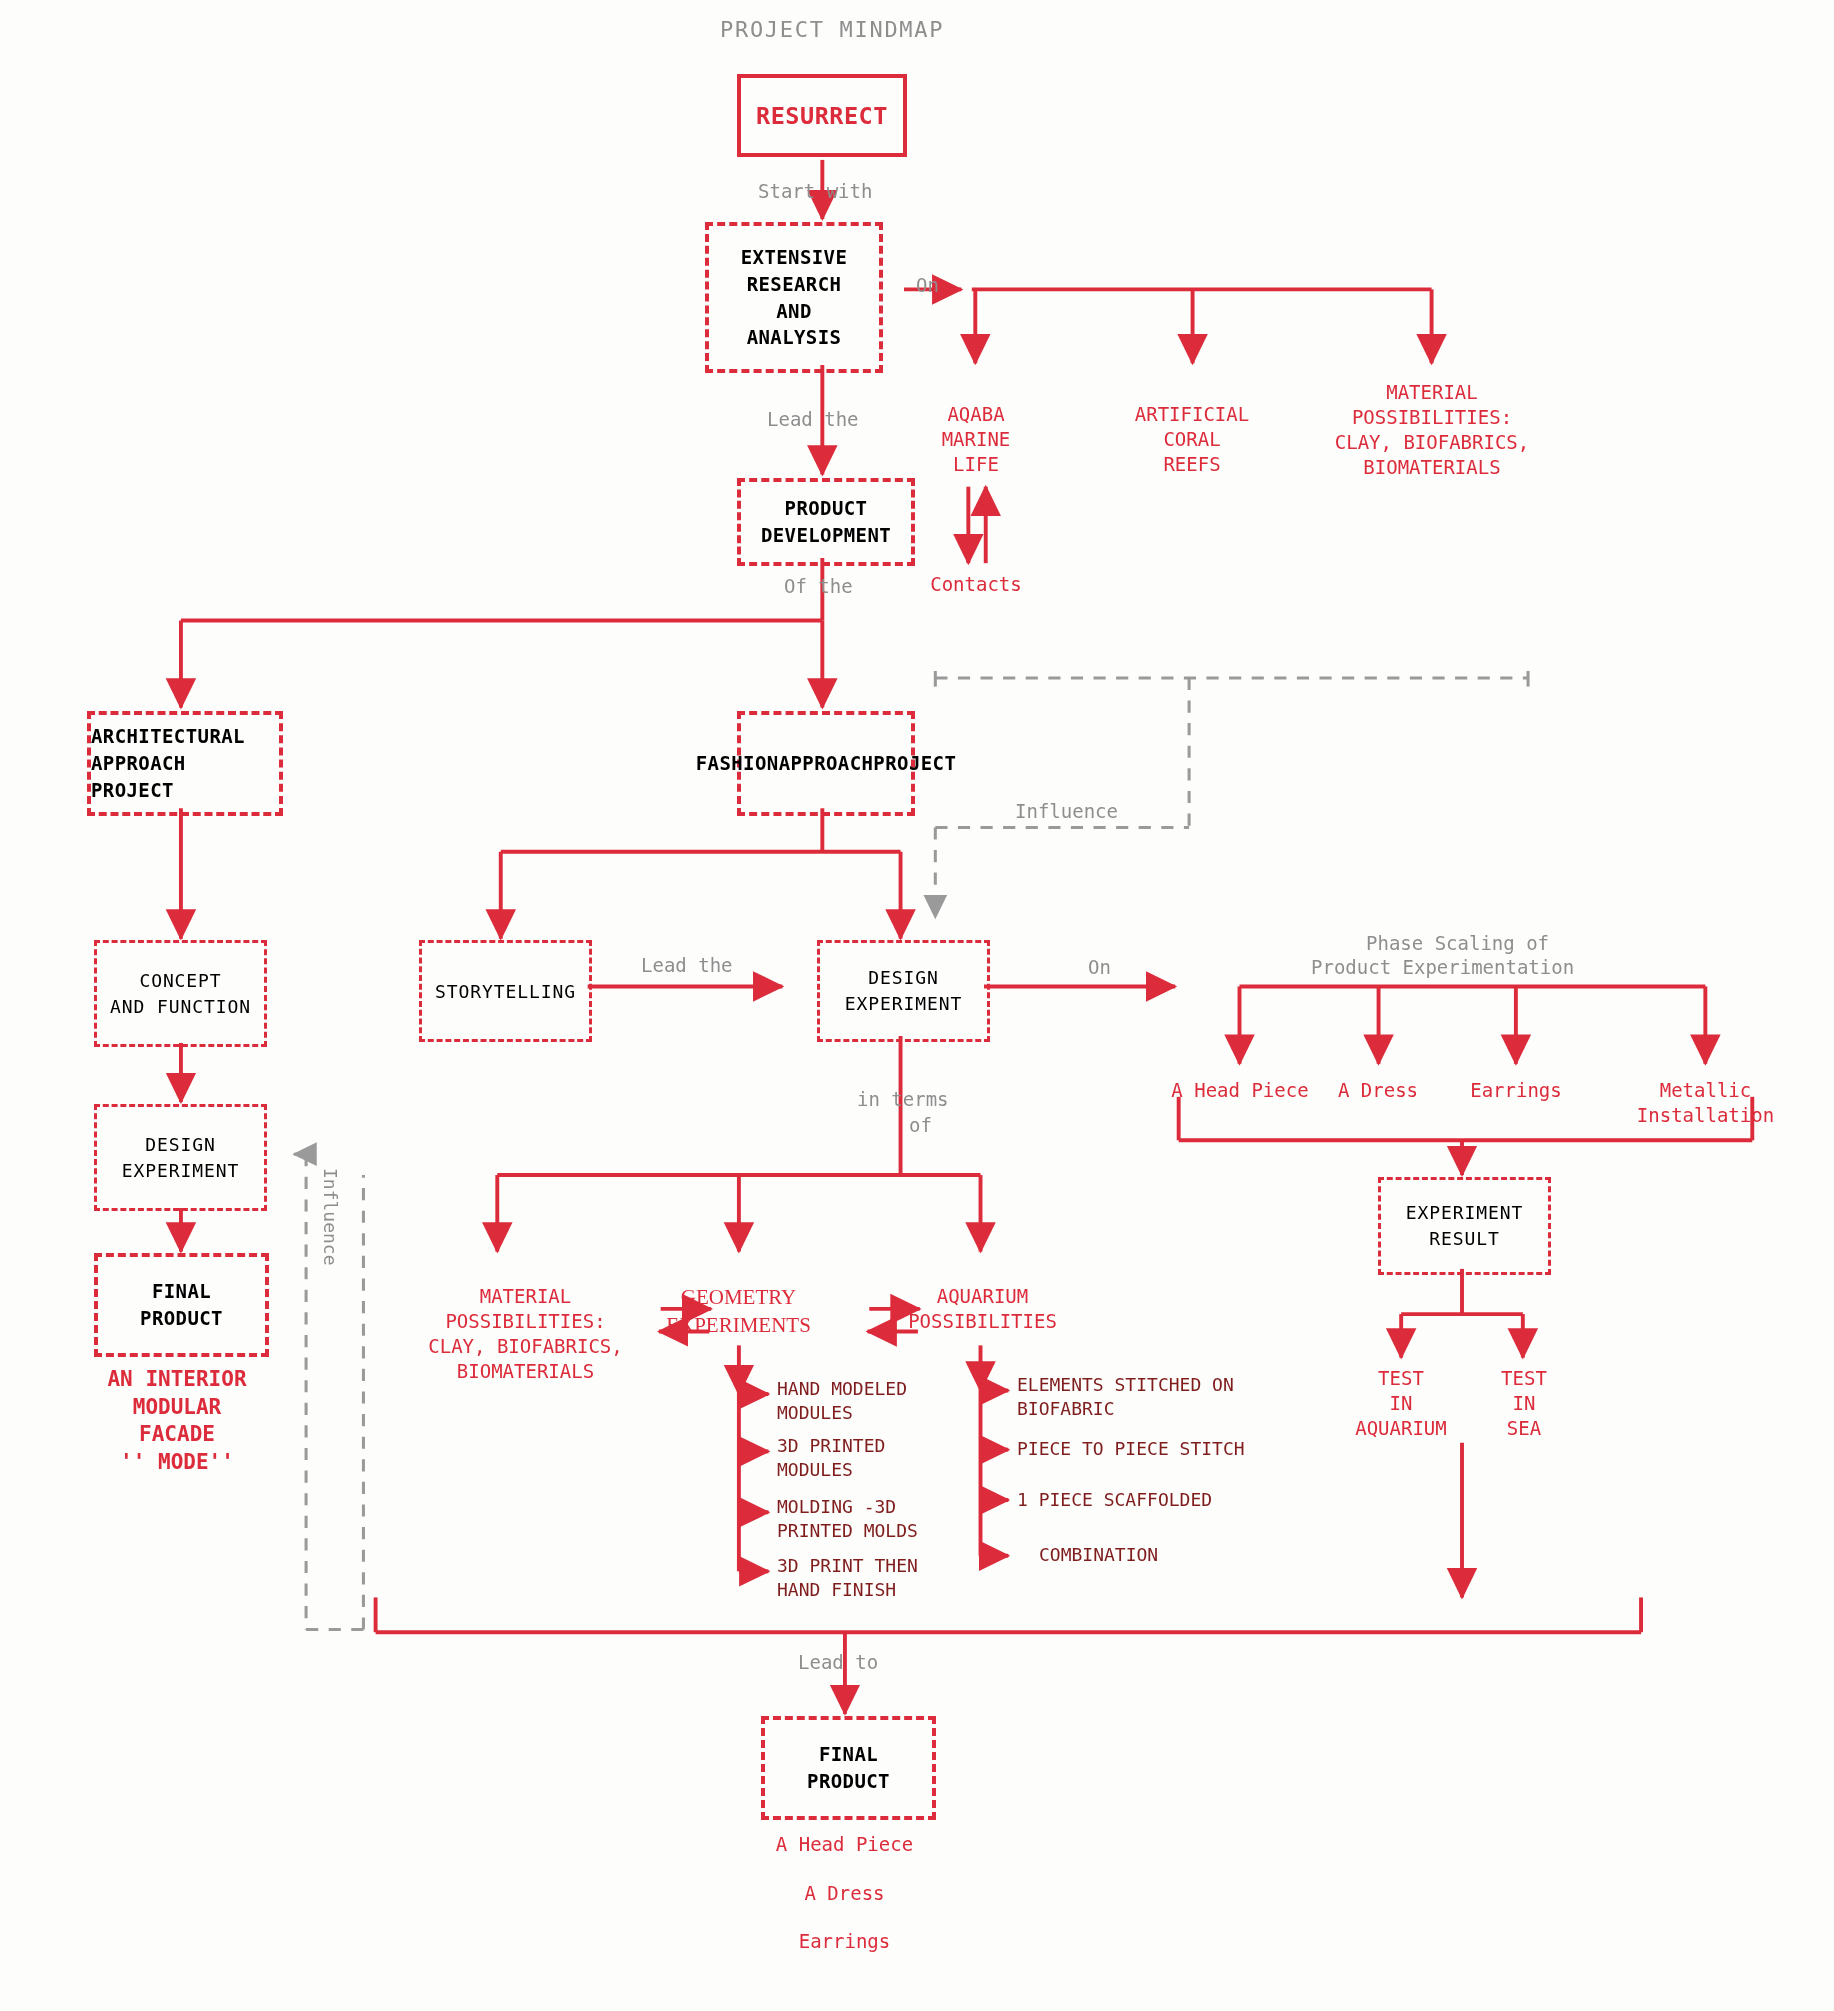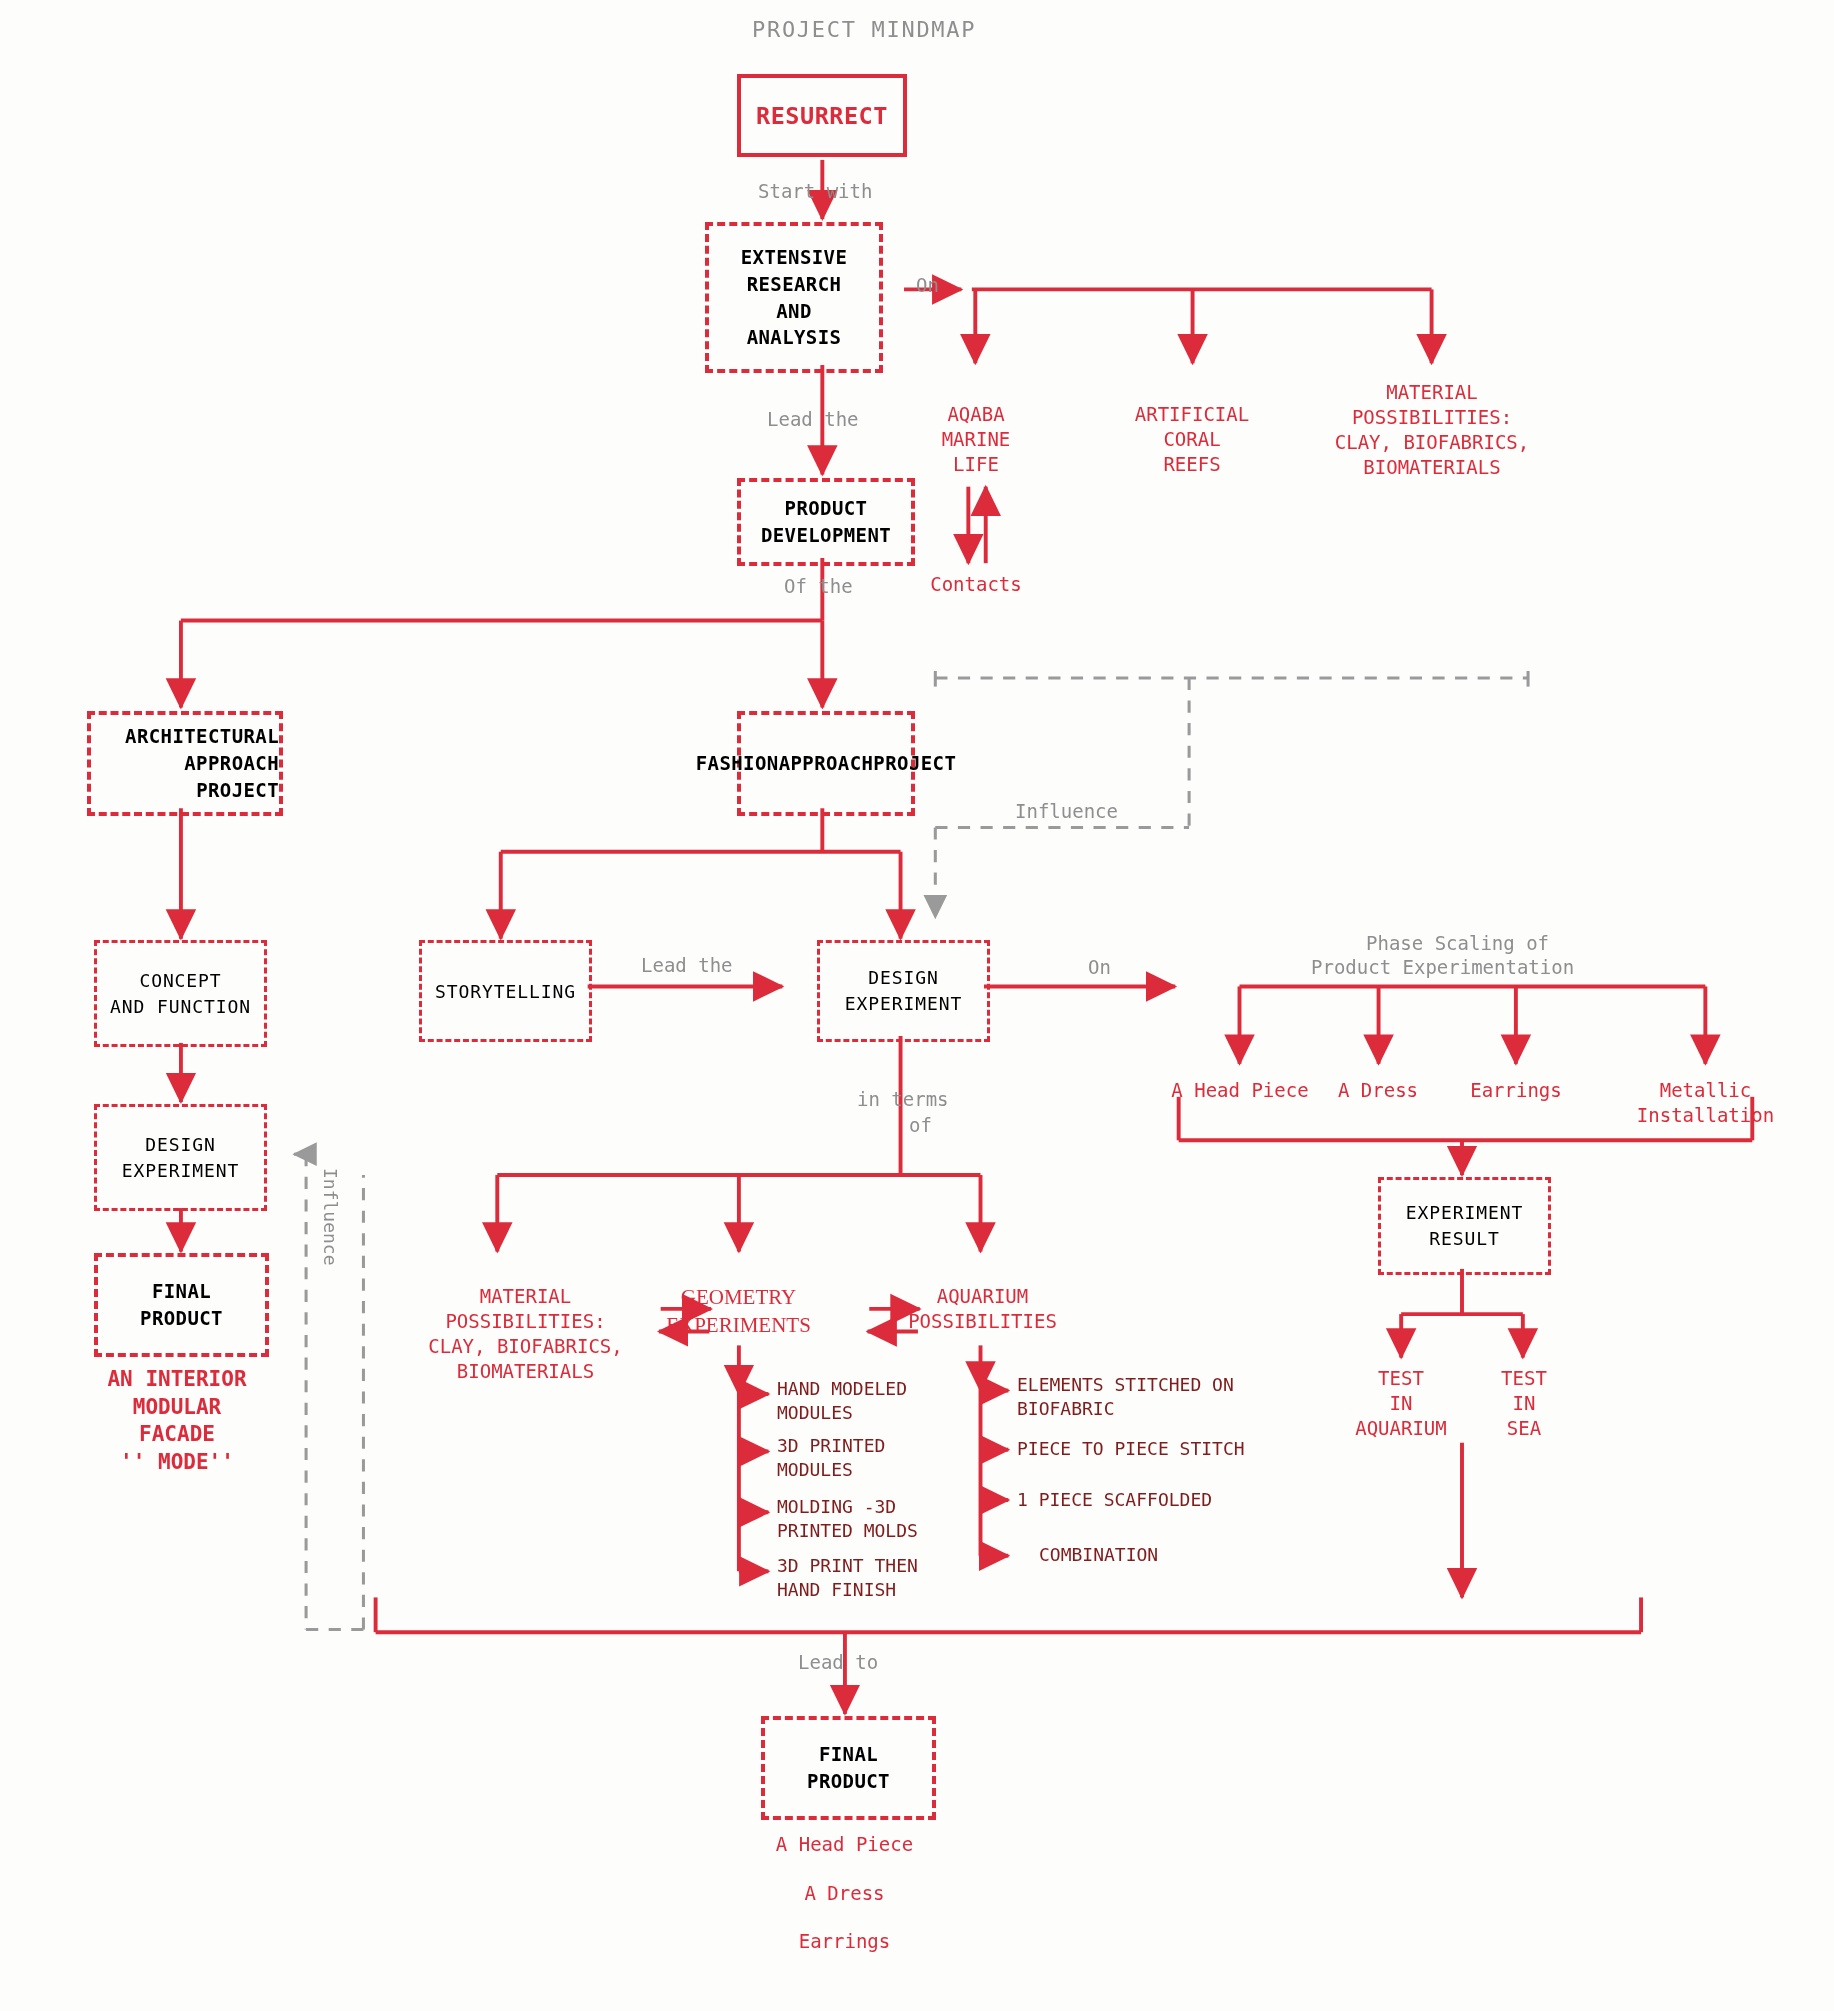--- a/index.html
+++ b/index.html
@@ -6,21 +6,21 @@
   body{font-family:"DejaVu Sans Mono","Liberation Mono",monospace;}
   #stage{position:relative;width:1835px;height:2012px;background:#fdfdfc;overflow:hidden;}
   svg#wires{position:absolute;left:0;top:0;width:1835px;height:2012px;pointer-events:none;}
 
   .node{position:absolute;box-sizing:border-box;display:flex;align-items:center;justify-content:center;text-align:center;color:#DC2B3A;}
   .solid-box{border:4.3px solid #DC2B3A;font-weight:bold;letter-spacing:0.5px;text-align:center;}
   .dash-box{border:4.3px dashed #DC2B3A;font-weight:bold;letter-spacing:0.4px;}
   .dash-box-thin{border:3.5px dashed #DC2B3A;font-weight:normal;letter-spacing:0.9px;}
   .plain{color:#DC2B3A;text-align:center;line-height:1.32;}
   .lbl{position:absolute;color:#8e8e8e;white-space:pre;}
-  .ttl{position:absolute;color:#8e8e8e;letter-spacing:1.7px;margin-left:32px;}
+  .ttl{position:absolute;color:#8e8e8e;letter-spacing:1.7px;}
   .vert{writing-mode:vertical-rl;text-orientation:mixed;}
   .listitem{position:absolute;color:#7f1d1d;line-height:1.35;text-align:left;}
 </style>
 </head>
 <body>
 
 <div id="stage">
 
   <svg id="wires" viewBox="0 0 2111 2315">
     <defs>
@@ -166,21 +166,21 @@
   <div class="plain" style="position:absolute;left:902px;top:572px;width:148px;font-size:19px;">
     <div>Contacts</div>
   </div>
 
   <div class="dash-box" style="position:absolute;left:737px;top:478px;width:170px;height:80px;display:flex;flex-direction:column;align-items:center;justify-content:center;font-size:19px;line-height:1.42;">
     <span>PRODUCT</span>
     <span>DEVELOPMENT</span>
   </div>
   <div class="lbl" style="left:784px;top:575px;font-size:19px;">Of the</div>
 
-  <div class="dash-box" style="position:absolute;left:87px;top:711px;width:188px;height:97px;display:flex;flex-direction:column;align-items:flex-end;justify-content:center;font-size:19px;line-height:1.42;">
+  <div class="dash-box" style="position:absolute;left:87px;top:711px;width:188px;height:97px;display:flex;flex-direction:column;align-items:flex-start;justify-content:center;font-size:19px;line-height:1.42;">
     <span>ARCHITECTURAL</span>
     <span>APPROACH</span>
     <span>PROJECT</span>
   </div>
   <div class="dash-box" style="position:absolute;left:737px;top:711px;width:170px;height:97px;display:flex;align-items:center;justify-content:center;font-size:19px;line-height:1.42;">
     <span>FASHION</span>
     <span>APPROACH</span>
     <span>PROJECT</span>
   </div>
   <div class="lbl" style="left:1015px;top:800px;font-size:19px;">Influence</div>

